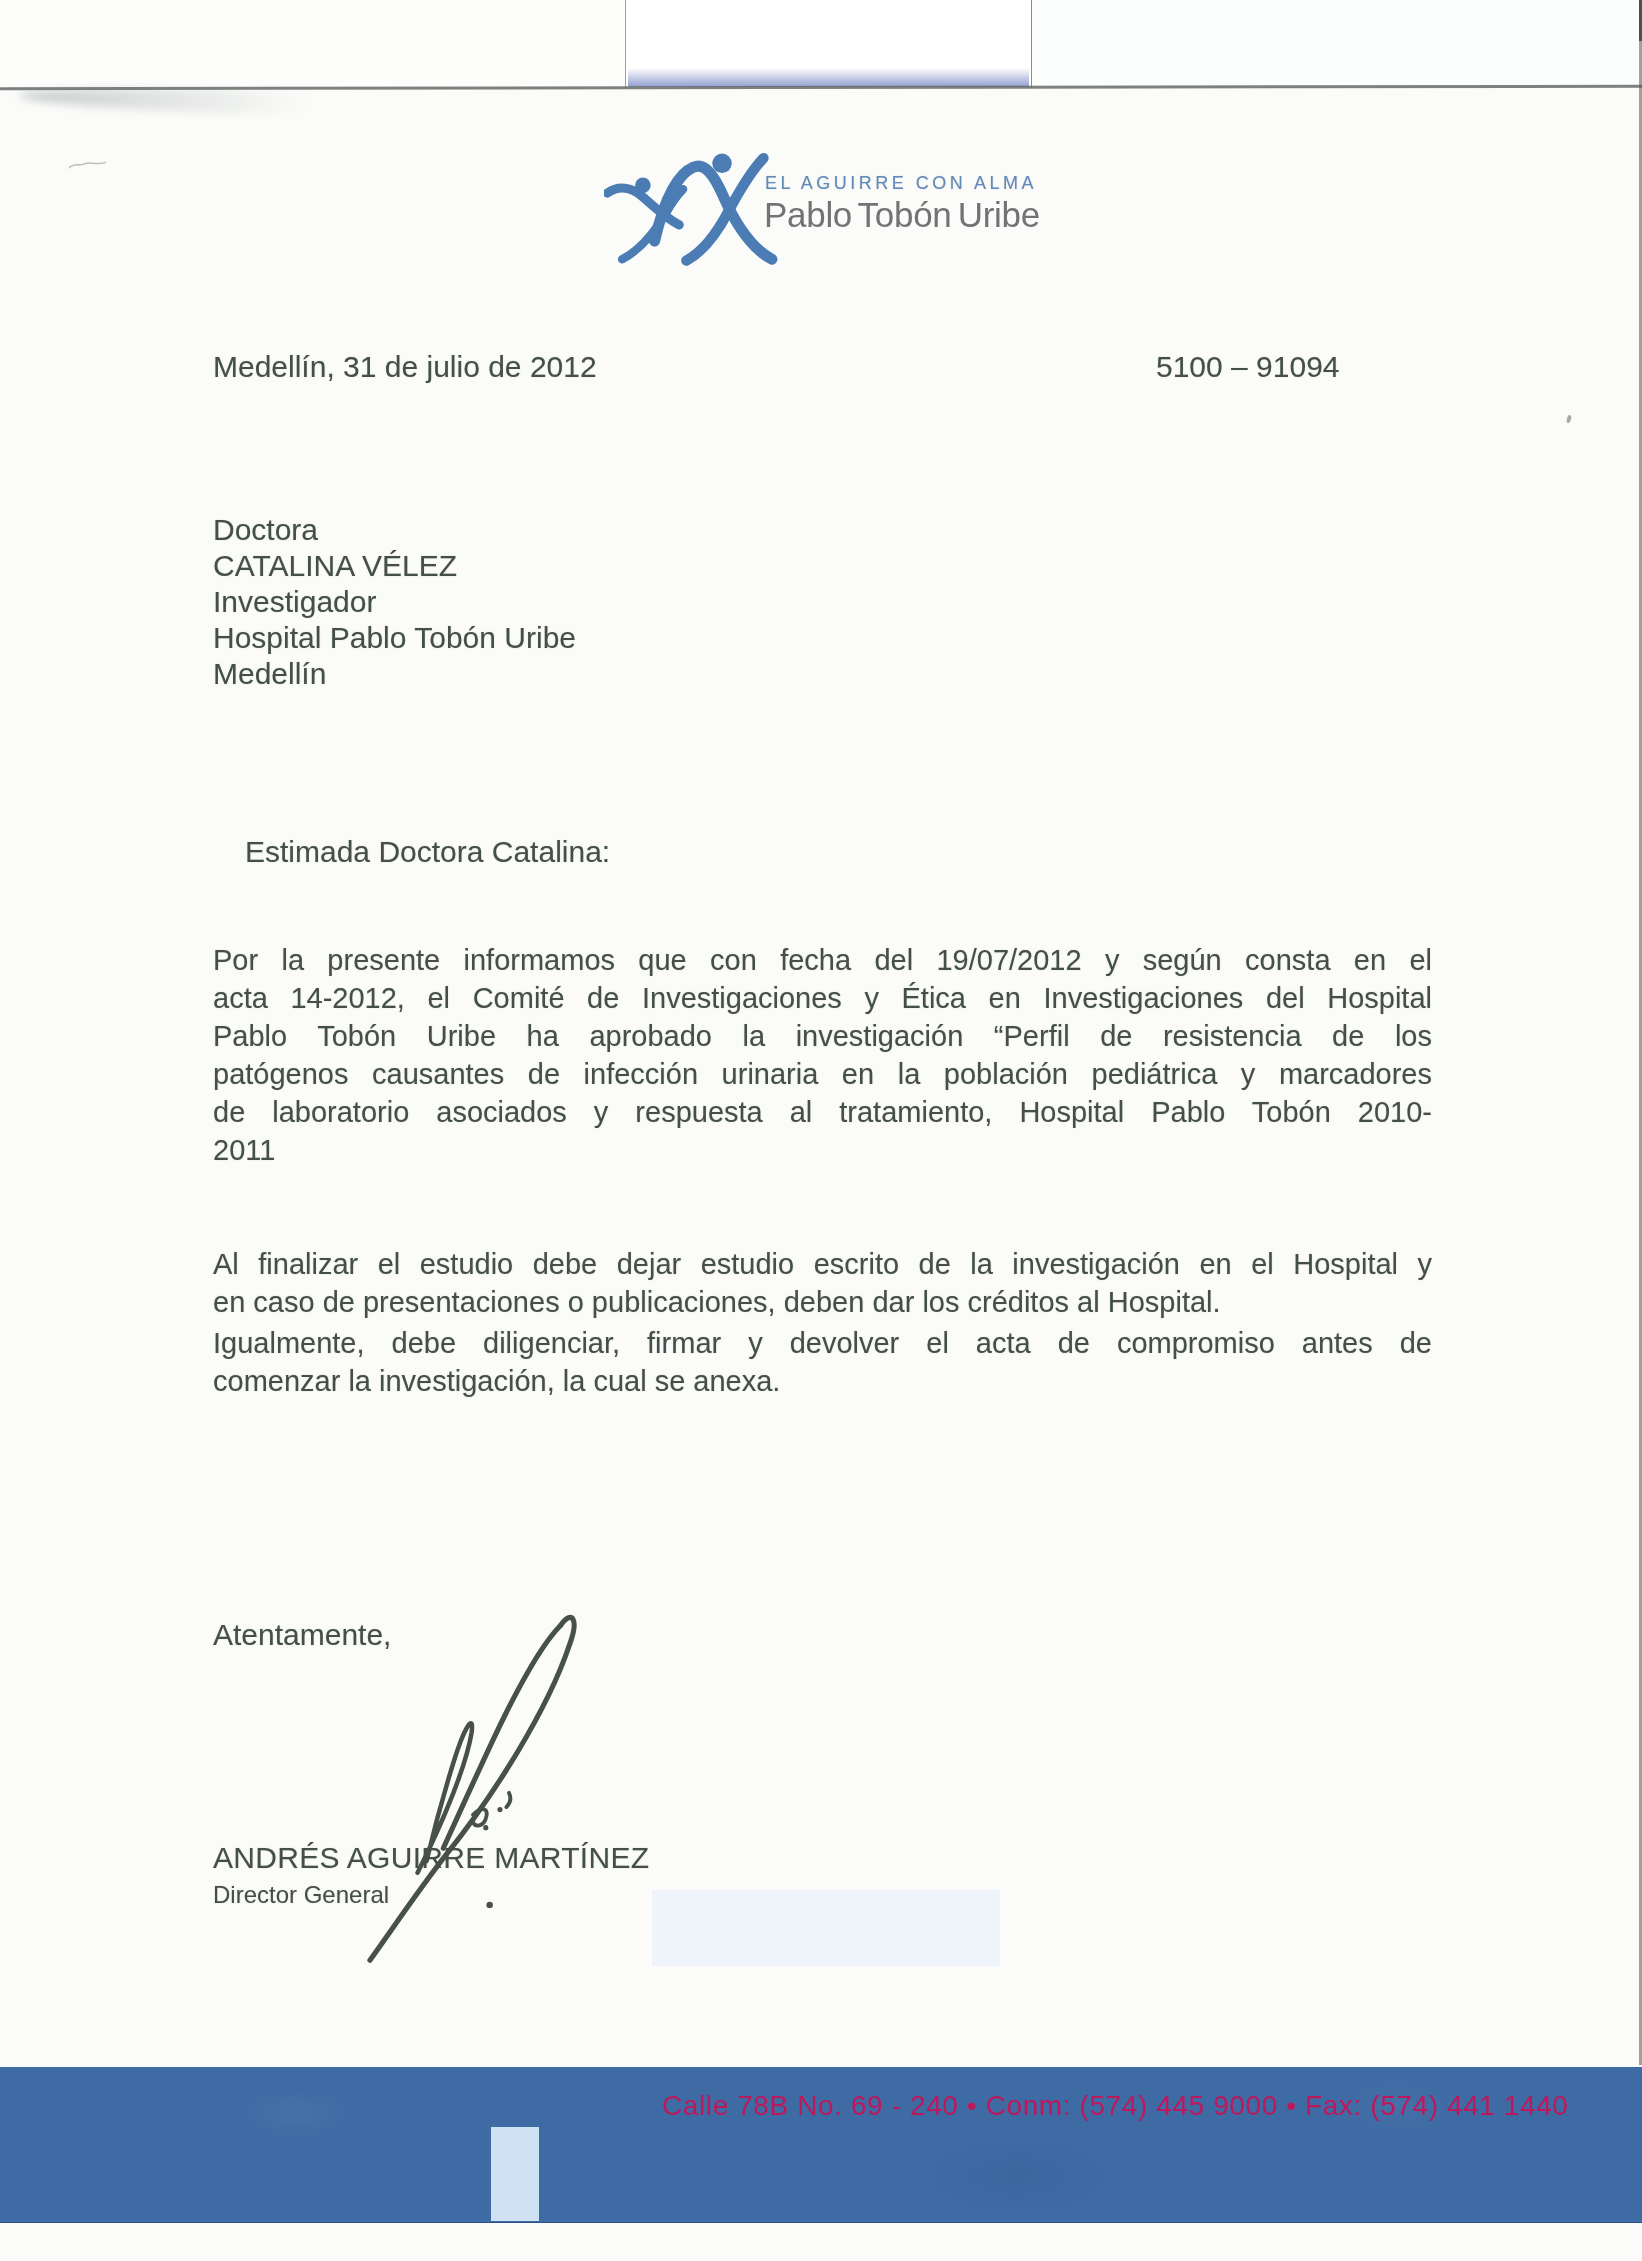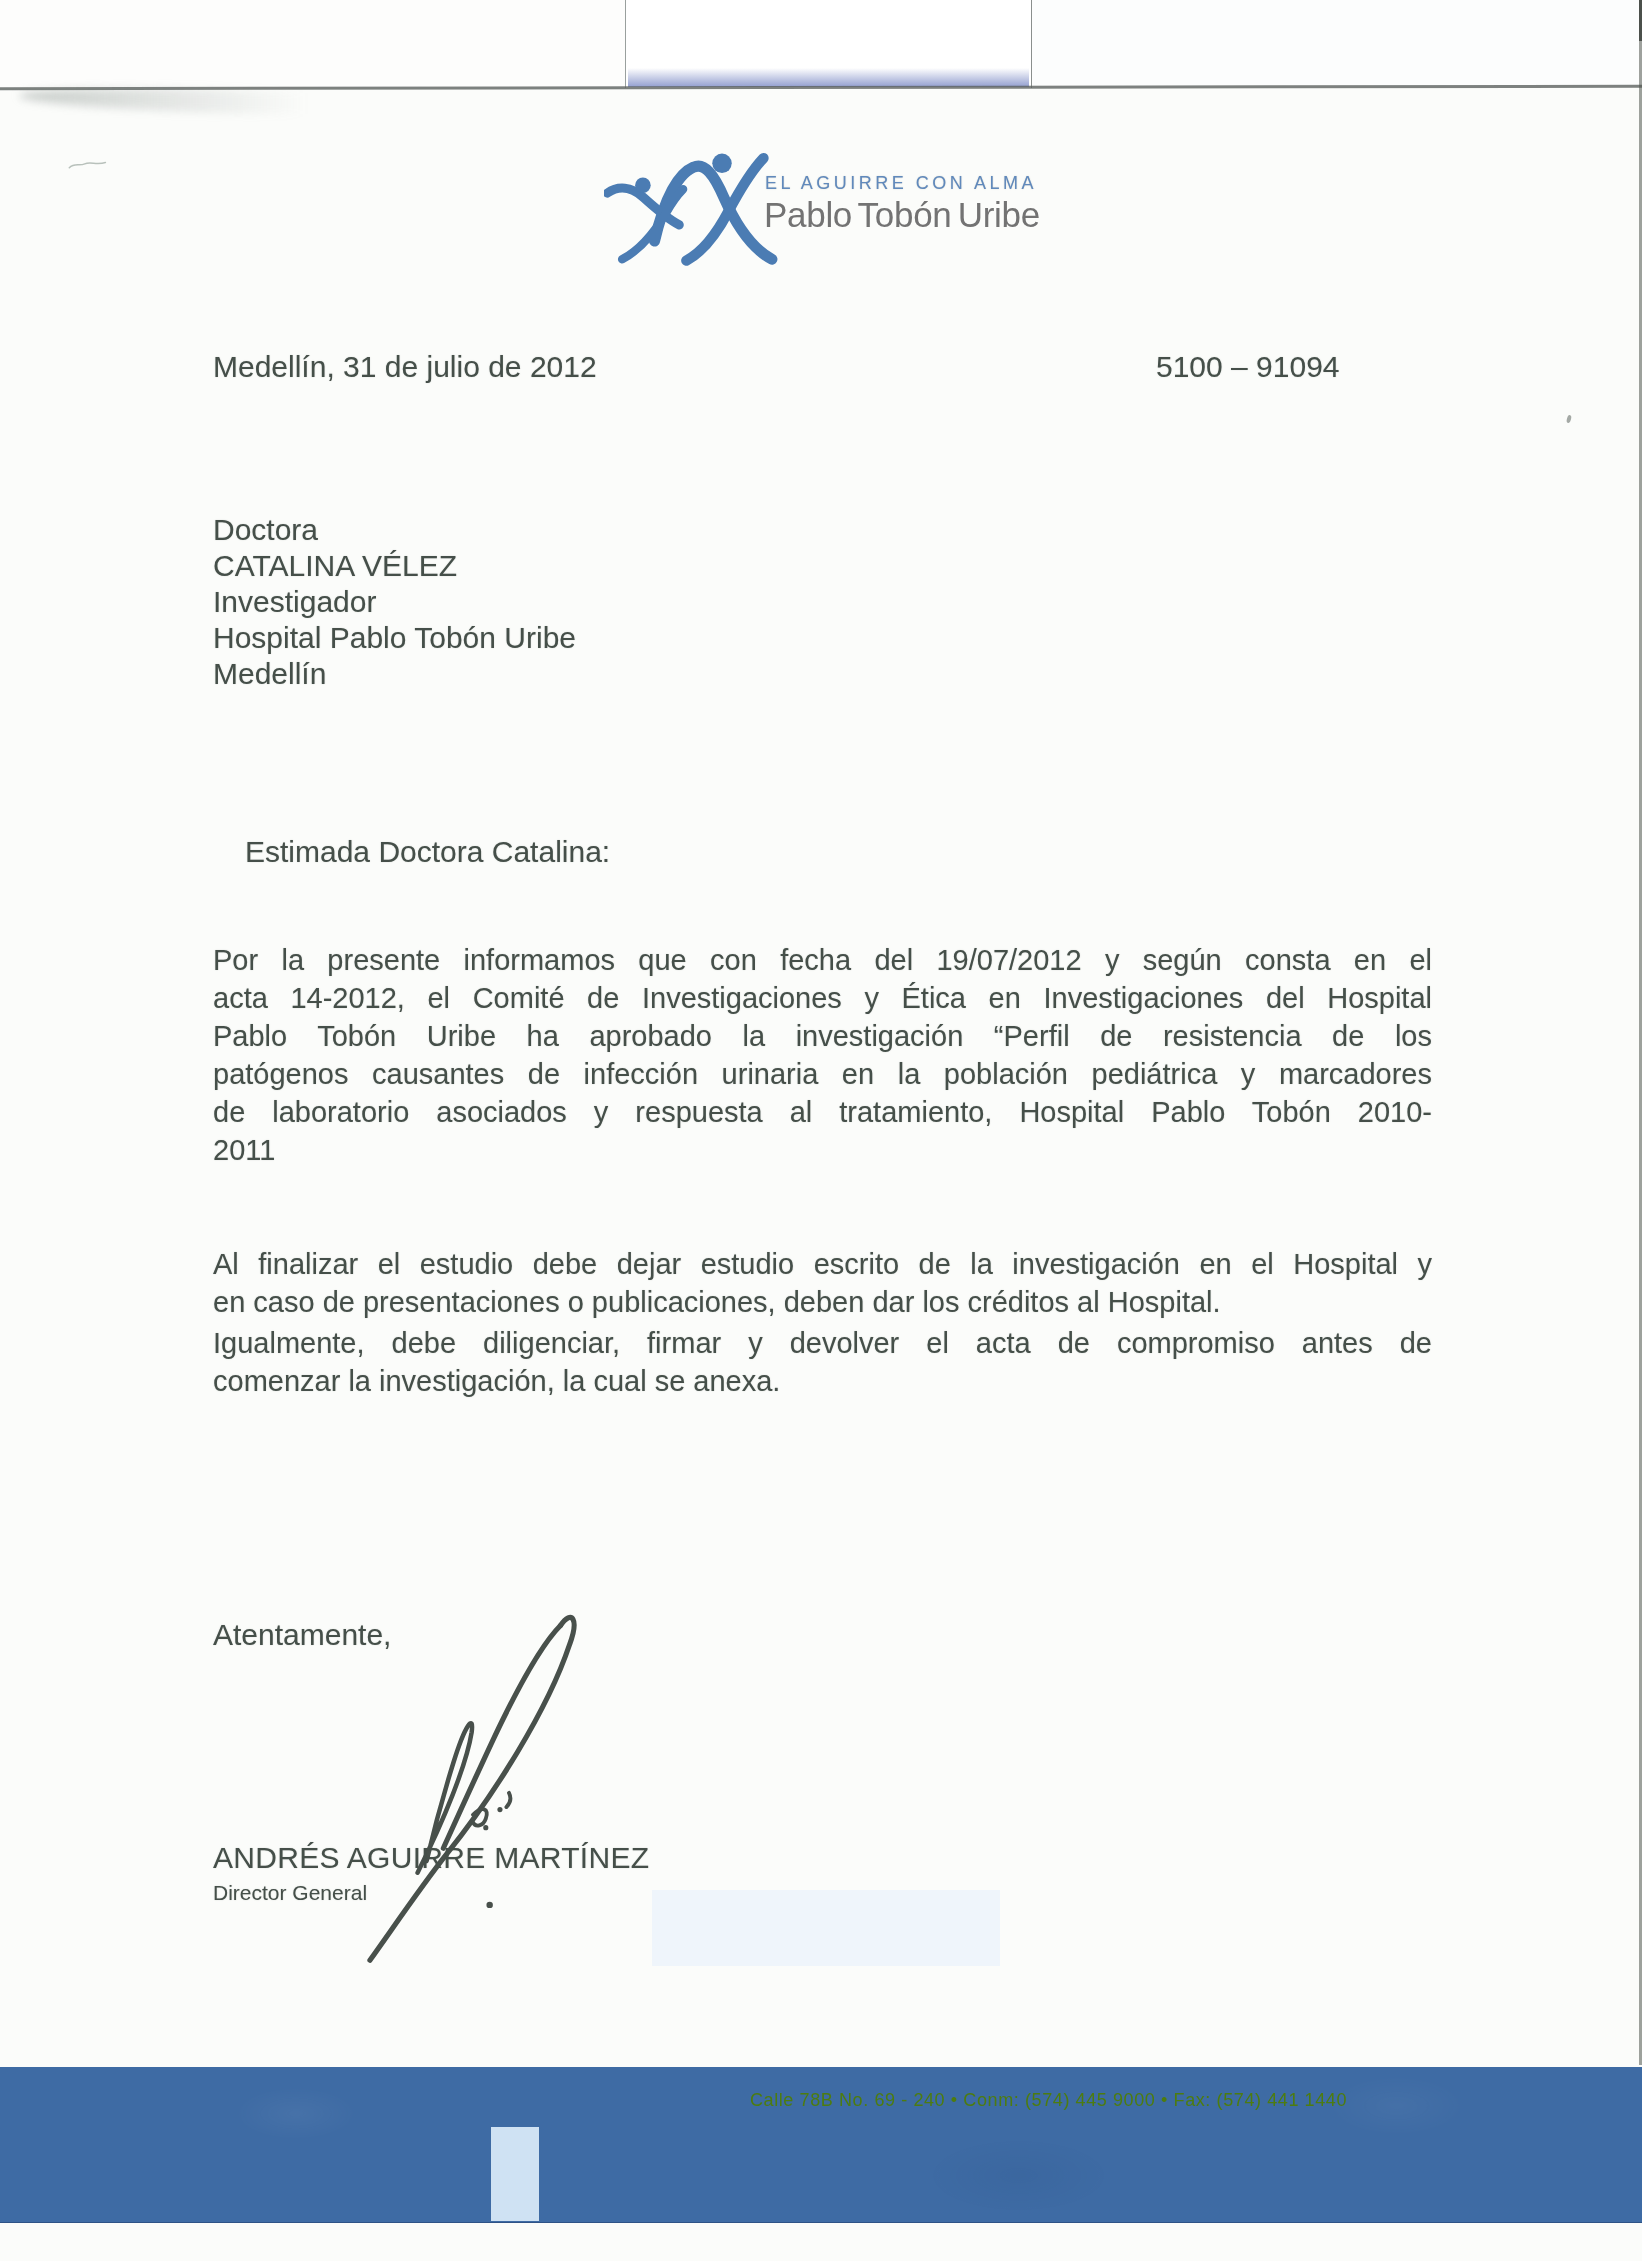--- a/index.html
+++ b/index.html
@@ -38,34 +38,34 @@
   .reference{left:1156px;top:350px;font-size:30px;white-space:nowrap;}
   .recipient{left:213px;top:512px;font-size:30px;line-height:36px;}
   .salutation{left:213px;top:835px;font-size:30px;white-space:nowrap;margin-left:32px;}
   .paras{left:213px;width:1219px;font-size:29px;line-height:38px;}
   .p1{top:941px;} .p2{top:1245px;} .p3{top:1324px;}
   .pline{text-align:justify;text-align-last:justify;height:38px;white-space:nowrap;}
   .pline:last-child{text-align:left;text-align-last:left;}
   .closing{left:213px;top:1618px;font-size:30px;white-space:nowrap;}
   .signature{left:321px;top:1602px;width:309px;height:374px;}
   .signer-name {left:213px;top:1841px;font-size:30px;letter-spacing:0.3px;white-space:nowrap;}
-  .signer-title{left:213px;top:1881px;font-size:21px;white-space:nowrap;}
+  .signer-title{left:213px;top:1881px;font-size:24px;white-space:nowrap;}
   .note-highlight{left:652px;top:1890px;width:348px;height:76px;background:#edf4fb;opacity:.9;}
 
   
   .footer-bar{left:0;top:2067px;width:1643px;height:155px;background:#3e6ba4;
               border-bottom:1.9px solid #2e5286;box-sizing:content-box;}
   .footer-noise{left:0;top:2067px;width:1643px;height:155px;opacity:.25;
               background:
                 radial-gradient(90px 39px at 18% 30%,rgba(255,255,255,.18),transparent 70%),
                 radial-gradient(129px 52px at 62% 70%,rgba(20,45,90,.25),transparent 70%),
                 radial-gradient(103px 45px at 85% 25%,rgba(255,255,255,.14),transparent 70%);}
   .footer-tape{left:491px;top:2127px;width:48px;height:94px;background:#cfe2f3;}
-  .footer-text{left:662px;width:773px;text-align:center;color:#4d7c0f;
-               letter-spacing:0.6px;white-space:nowrap;font-size:18px;}
+  .footer-text{left:662px;width:773px;text-align:center;color:#be185d;
+               letter-spacing:0.6px;white-space:nowrap;font-size:28px;}
   .footer-line1{top:2090px;} .footer-line2{top:2130px;}
 
   .pencil{left:68px;top:158px;width:40px;height:13px;opacity:.8;}
 </style>
 </head>
 <body>
 
 <div class="page">
 
   <div class="abs top-strip-left"></div>

